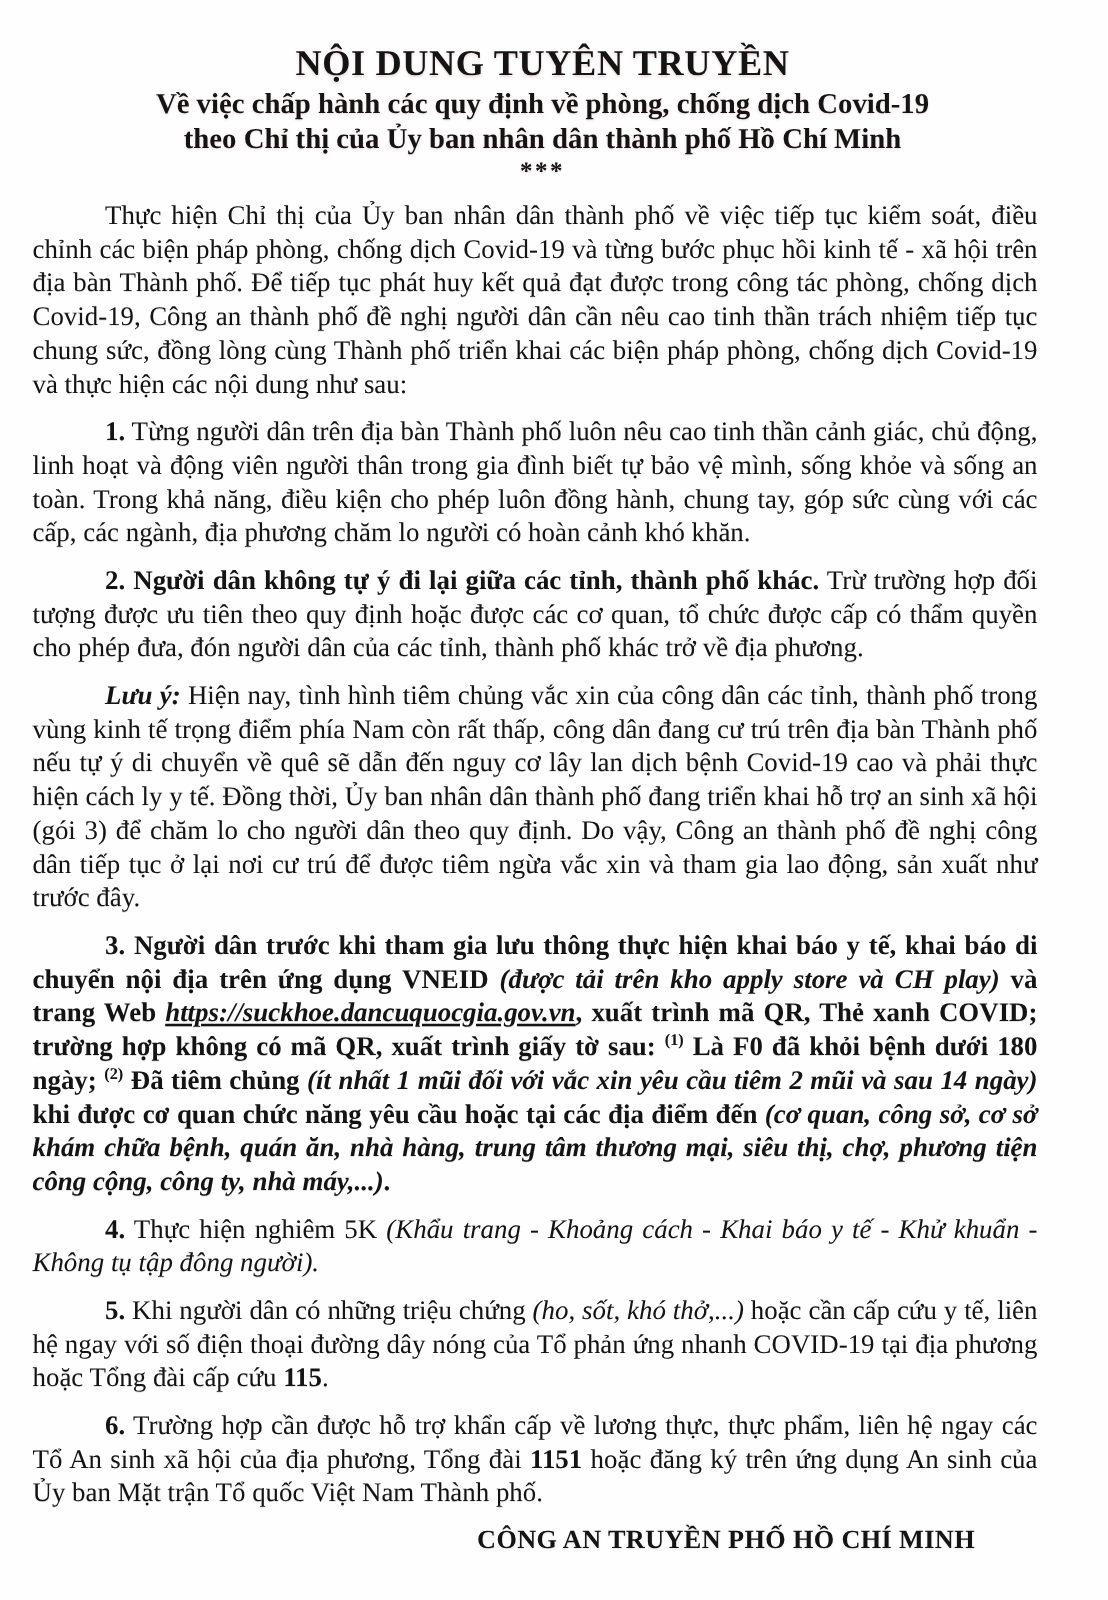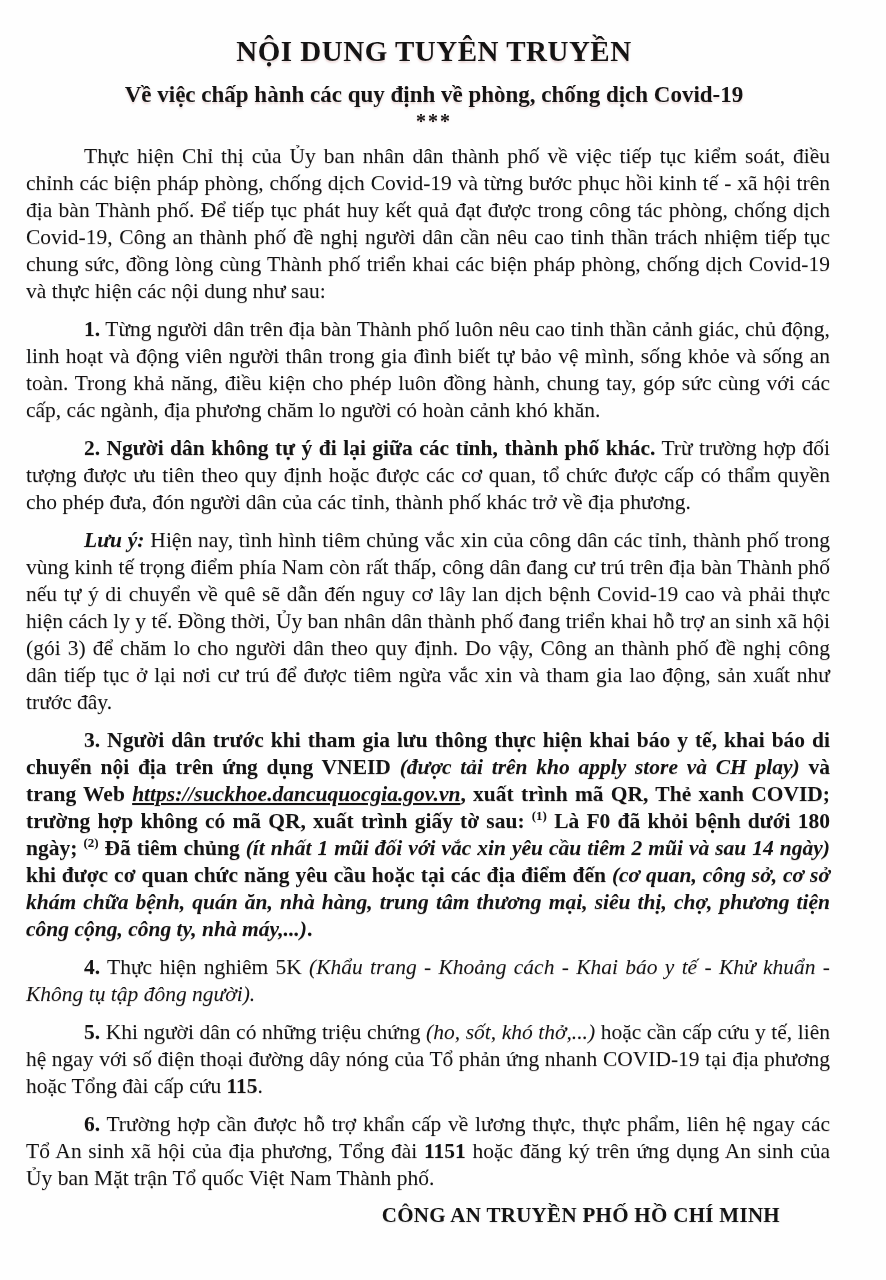--- a/index.html
+++ b/index.html
@@ -27,21 +27,21 @@
     font-weight: bold;
     line-height: 34px;
     margin: 0;
     letter-spacing: 0.5px;
     text-shadow: 0 1.5px 2px rgba(195,130,130,0.30);
   }
   .doc-subtitle {
     font-size: 23px;
     font-weight: bold;
     line-height: 27px;
-    margin: 13px 0 0 0;
+    margin: 1px 0 0 0;
     text-shadow: 0 1.5px 2px rgba(195,130,130,0.30);
   }
   .separator {
     font-size: 20px;
     font-weight: bold;
     line-height: 20px;
     margin-top: 3px;
     letter-spacing: 2px;
     text-shadow: 0 1px 1.5px rgba(195,130,130,0.30);
   }
@@ -77,20 +77,21 @@
     text-shadow: 0 1px 1.5px rgba(150,150,150,0.25);
   }
 </style>
 </head>
 <body>
 
 <div class="page">
   <div class="doc-header">
     <h1 class="doc-title">NỘI DUNG TUYÊN TRUYỀN</h1>
     <h2 class="doc-subtitle">Về việc chấp hành các quy định về phòng, chống dịch Covid-19</h2>
+    <h2 class="doc-subtitle">theo Chỉ thị của Ủy ban nhân dân thành phố Hồ Chí Minh</h2>
     <div class="separator">***</div>
   </div>
 
   <div class="doc-body">
       <p class="para"><span class="r-n">Thực hiện Chỉ thị của Ủy ban nhân dân thành phố về việc tiếp tục kiểm soát, điều chỉnh các biện pháp phòng, chống dịch Covid-19 và từng bước phục hồi kinh tế - xã hội trên địa bàn Thành phố. Để tiếp tục phát huy kết quả đạt được trong công tác phòng, chống dịch Covid-19, Công an thành phố đề nghị người dân cần nêu cao tinh thần trách nhiệm tiếp tục chung sức, đồng lòng cùng Thành phố triển khai các biện pháp phòng, chống dịch Covid-19 và thực hiện các nội dung như sau:</span></p>
       <p class="para"><span class="r-b">1.</span><span class="r-n"> Từng người dân trên địa bàn Thành phố luôn nêu cao tinh thần cảnh giác, chủ động, linh hoạt và động viên người thân trong gia đình biết tự bảo vệ mình, sống khỏe và sống an toàn. Trong khả năng, điều kiện cho phép luôn đồng hành, chung tay, góp sức cùng với các cấp, các ngành, địa phương chăm lo người có hoàn cảnh khó khăn.</span></p>
       <p class="para"><span class="r-b">2. Người dân không tự ý đi lại giữa các tỉnh, thành phố khác.</span><span class="r-n"> Trừ trường hợp đối tượng được ưu tiên theo quy định hoặc được các cơ quan, tổ chức được cấp có thẩm quyền cho phép đưa, đón người dân của các tỉnh, thành phố khác trở về địa phương.</span></p>
       <p class="para"><span class="r-bi">Lưu ý:</span><span class="r-n"> Hiện nay, tình hình tiêm chủng vắc xin của công dân các tỉnh, thành phố trong vùng kinh tế trọng điểm phía Nam còn rất thấp, công dân đang cư trú trên địa bàn Thành phố nếu tự ý di chuyển về quê sẽ dẫn đến nguy cơ lây lan dịch bệnh Covid-19 cao và phải thực hiện cách ly y tế. Đồng thời, Ủy ban nhân dân thành phố đang triển khai hỗ trợ an sinh xã hội (gói 3) để chăm lo cho người dân theo quy định. Do vậy, Công an thành phố đề nghị công dân tiếp tục ở lại nơi cư trú để được tiêm ngừa vắc xin và tham gia lao động, sản xuất như trước đây.</span></p>
       <p class="para"><span class="r-b">3. Người dân trước khi tham gia lưu thông thực hiện khai báo y tế, khai báo di chuyển nội địa trên ứng dụng VNEID </span><span class="r-bi">(được tải trên kho apply store và CH play)</span><span class="r-b"> và trang Web </span><span class="r-biu">https://suckhoe.dancuquocgia.gov.vn</span><span class="r-b">, xuất trình mã QR, Thẻ xanh COVID; trường hợp không có mã QR, xuất trình giấy tờ sau: </span><sup class="r-sup">(1)</sup><span class="r-b"> Là F0 đã khỏi bệnh dưới 180 ngày; </span><sup class="r-sup">(2)</sup><span class="r-b"> Đã tiêm chủng </span><span class="r-bi">(ít nhất 1 mũi đối với vắc xin yêu cầu tiêm 2 mũi và sau 14 ngày)</span><span class="r-b"> khi được cơ quan chức năng yêu cầu hoặc tại các địa điểm đến </span><span class="r-bi">(cơ quan, công sở, cơ sở khám chữa bệnh, quán ăn, nhà hàng, trung tâm thương mại, siêu thị, chợ, phương tiện công cộng, công ty, nhà máy,...)</span><span class="r-b">.</span></p>
       <p class="para"><span class="r-b">4.</span><span class="r-n"> Thực hiện nghiêm 5K </span><span class="r-i">(Khẩu trang - Khoảng cách - Khai báo y tế - Khử khuẩn - Không tụ tập đông người).</span></p>

